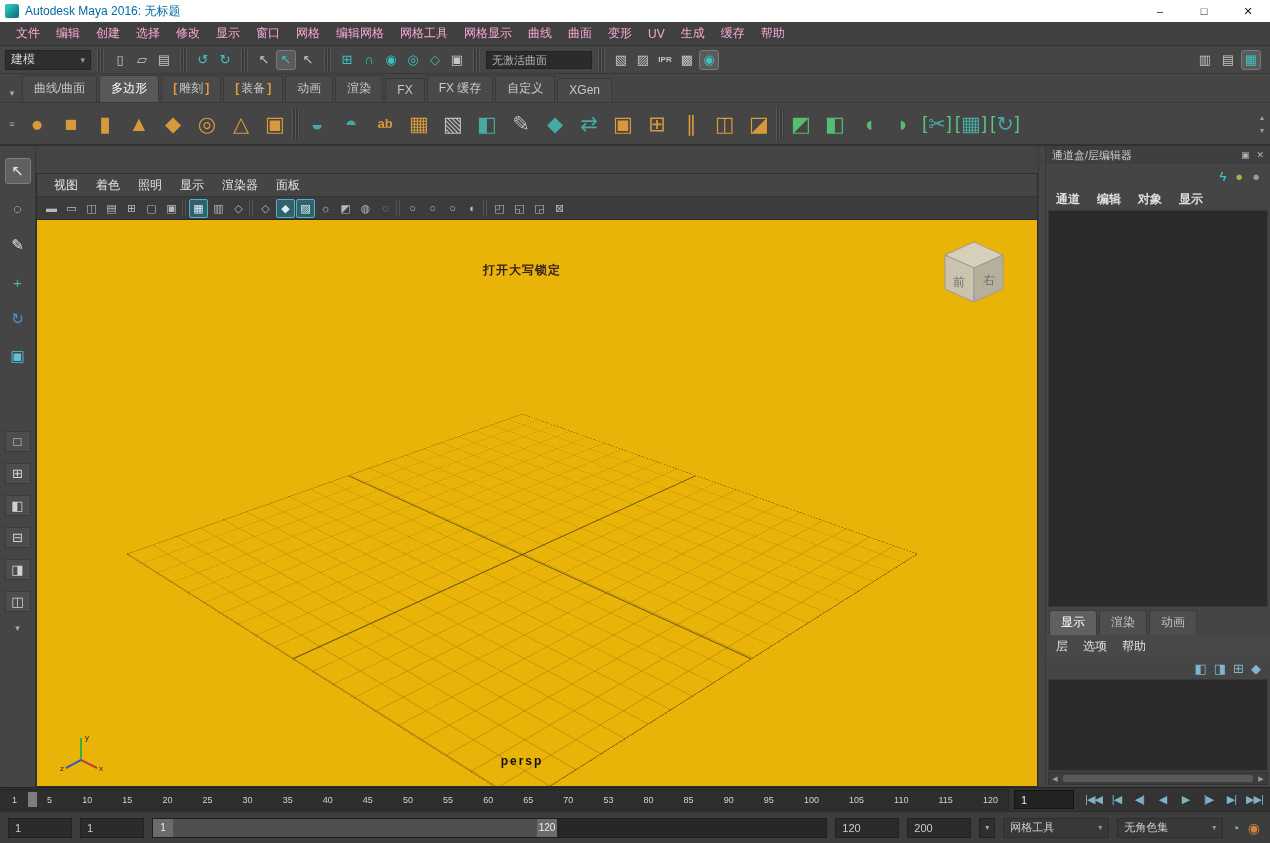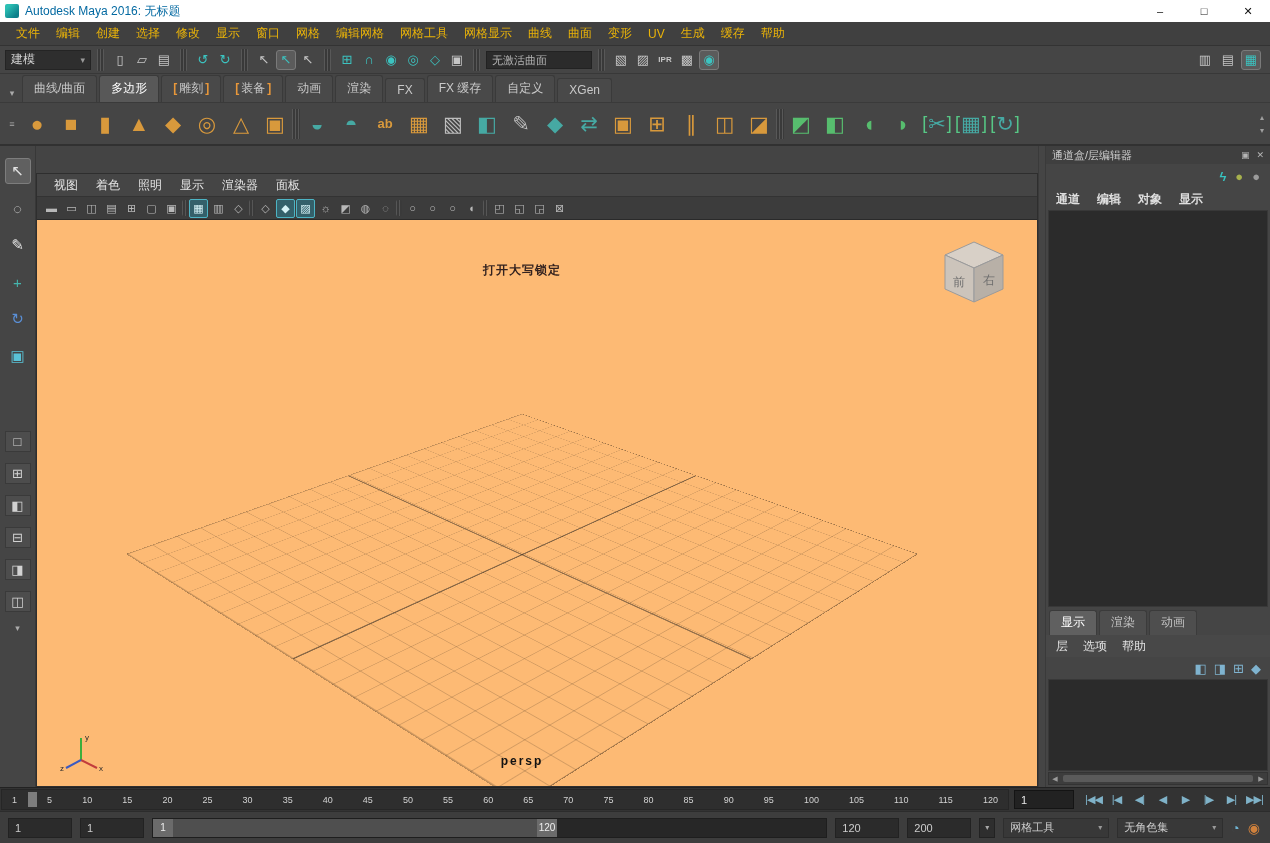--- a/index.html
+++ b/index.html
@@ -10,21 +10,21 @@
   
   .titlebar { flex: 0 0 22px; background: #ffffff; display: flex; align-items: center; padding-left: 5px; }
   .app-icon { width: 14px; height: 14px; border-radius: 2px; margin-right: 6px;
               background: linear-gradient(135deg, #2cc0b4 20%, #0c7f8a 80%); }
   .win-title { font-size: 12px; color: #0369a1; }
   .win-controls { margin-left: auto; display: flex; height: 100%; }
   .win-btn { width: 44px; display: flex; align-items: center; justify-content: center; font-size: 11px; color: #111; }
 
   
   .menubar { flex: 0 0 24px; background: #404040; border-bottom: 1px solid #333; display: flex; align-items: center; padding: 0 8px; }
-  .menu-item { padding: 0 8px; font-size: 12px; color: #eab308; white-space: nowrap; }
+  .menu-item { padding: 0 8px; font-size: 12px; color: #f9a8d4; white-space: nowrap; }
 
   
   .statusline { flex: 0 0 28px; background: #454545; border-bottom: 1px solid #383838; display: flex; align-items: center; padding: 0 5px; gap: 2px; }
   .mode-combo { width: 86px; height: 20px; background: #2e2e2e; border: 1px solid #242424; color: #cfcfcf; font-size: 12px;
                 display: flex; align-items: center; justify-content: space-between; padding: 0 5px; }
   .mode-combo .arrow { font-size: 9px; color: #9a9a9a; }
   .sl-divider { width: 7px; height: 22px; margin: 0 4px; border-radius: 1px;
                 background: repeating-linear-gradient(90deg, #585858 0 1px, #393939 1px 3px); }
   .sl-icon { min-width: 20px; height: 20px; display: flex; align-items: center; justify-content: center;
              color: #c6c6c6; font-size: 13px; border-radius: 3px; padding: 0 1px; }
@@ -75,21 +75,21 @@
   .viewport { flex: 1 1 auto; min-width: 0; display: flex; flex-direction: column; border: 1px solid #2e2e2e; margin-top: 27px; }
   .vp-menubar { flex: 0 0 22px; background: #454545; display: flex; align-items: center; padding: 0 8px; }
   .vp-menu { padding: 0 9px; font-size: 12px; color: #e3e3e3; white-space: nowrap; }
   .vp-iconbar { flex: 0 0 24px; background: #3c3c3c; border-top: 1px solid #333; border-bottom: 1px solid #2a2a2a;
                 display: flex; align-items: center; padding: 0 5px; gap: 1px; }
   .vp-icon { width: 19px; height: 19px; display: flex; align-items: center; justify-content: center;
              color: #b8b8b8; font-size: 11px; border-radius: 2px; }
   .vp-icon.active { background: #34606a; border: 1px solid #4db4c4; color: #d6f2f6; }
   .vp-icon.divider { width: 6px; height: 16px; background: repeating-linear-gradient(90deg, #565656 0 1px, #3a3a3a 1px 3px); }
 
-  .canvas { flex: 1 1 auto; position: relative; background: #fdba74; overflow: hidden; }
+  .canvas { flex: 1 1 auto; position: relative; background: #eab308; overflow: hidden; }
   .caps-message { position: absolute; top: 42px; left: 48.5%; transform: translateX(-50%);
                   font-size: 12px; font-weight: bold; color: #33221f; letter-spacing: 1px; white-space: nowrap; }
   .grid-scene { position: absolute; left: 48.5%; top: 59%; width: 0; height: 0; perspective: 1250px; }
   .grid-plane { position: absolute; left: -280px; top: -280px; width: 560px; height: 560px;
                 transform: rotateX(63deg) rotateZ(45deg);
                 border: 1px solid rgba(0,0,0,0.25);
                 background-image:
                   repeating-linear-gradient(0deg,  rgba(0,0,0,0.16) 0 1px, transparent 1px 28px),
                   repeating-linear-gradient(90deg, rgba(0,0,0,0.16) 0 1px, transparent 1px 28px); }
   .grid-axis-x { position: absolute; left: 0; right: 0; top: 50%; height: 2px; background: rgba(25,25,25,0.45); }
@@ -606,21 +606,21 @@
         <span class="tick" data-name="timeline-tick">25</span>
         <span class="tick" data-name="timeline-tick">30</span>
         <span class="tick" data-name="timeline-tick">35</span>
         <span class="tick" data-name="timeline-tick">40</span>
         <span class="tick" data-name="timeline-tick">45</span>
         <span class="tick" data-name="timeline-tick">50</span>
         <span class="tick" data-name="timeline-tick">55</span>
         <span class="tick" data-name="timeline-tick">60</span>
         <span class="tick" data-name="timeline-tick">65</span>
         <span class="tick" data-name="timeline-tick">70</span>
-        <span class="tick" data-name="timeline-tick">75</span>
+        <span class="tick" data-name="timeline-tick">53</span>
         <span class="tick" data-name="timeline-tick">80</span>
         <span class="tick" data-name="timeline-tick">85</span>
         <span class="tick" data-name="timeline-tick">90</span>
         <span class="tick" data-name="timeline-tick">95</span>
         <span class="tick" data-name="timeline-tick">100</span>
         <span class="tick" data-name="timeline-tick">105</span>
         <span class="tick" data-name="timeline-tick">110</span>
         <span class="tick" data-name="timeline-tick">115</span>
         <span class="tick" data-name="timeline-tick">120</span>
     </div>

